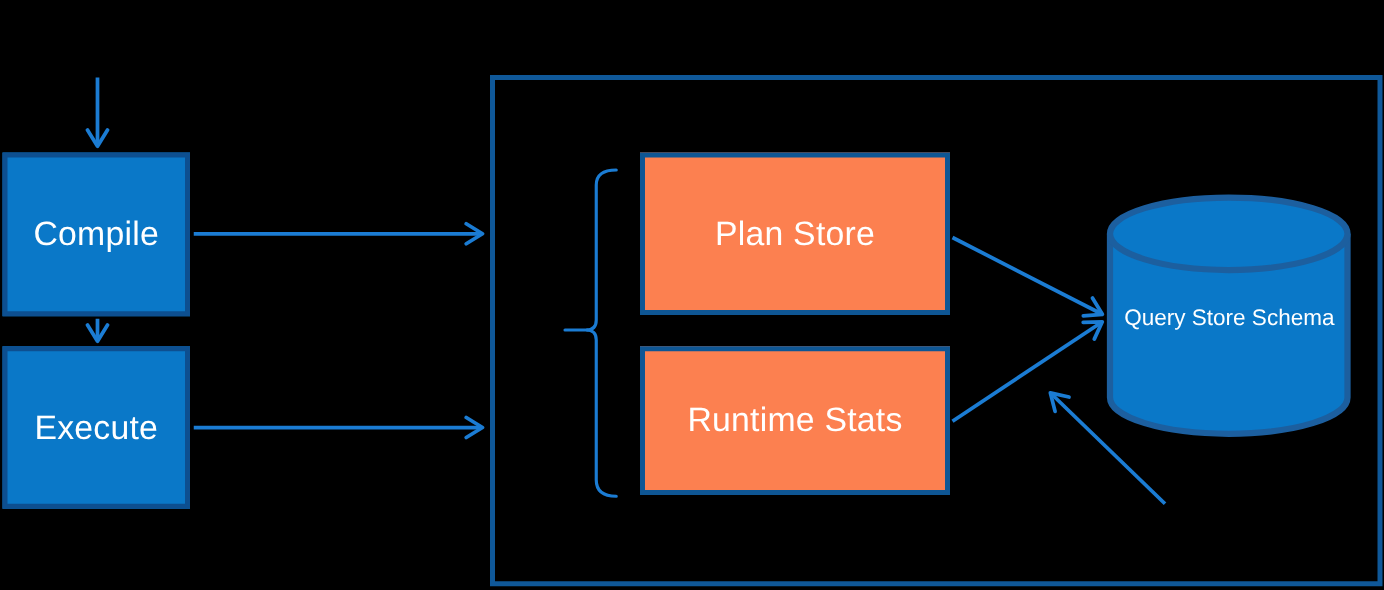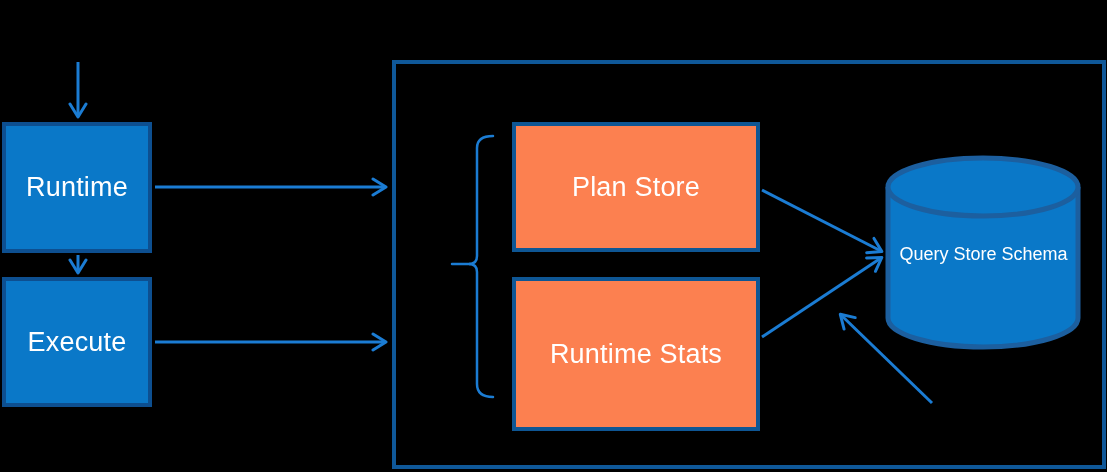--- a/index.html
+++ b/index.html
@@ -31,21 +31,21 @@
   .compile{left:2px;top:122px;width:150px;height:131px;}
   .execute{left:2px;top:277px;width:150px;height:130px;}
   .container-box{
     position:absolute;
     box-sizing:border-box;
     left:392px;top:60px;width:714px;height:409px;
     border:4px solid #0f5899;
     background:transparent;
   }
   .plan-store{left:512px;top:122px;width:248px;height:130px;}
-  .runtime-stats{left:512px;top:277px;width:248px;height:154px;}
+  .runtime-stats{left:512px;top:277px;width:248px;height:119px;}
   .cylinder-label{
     position:absolute;
     left:888px;top:237px;width:191px;
     color:#ffffff;
     font-size:18px;line-height:34px;
     text-align:center;
   }
 </style>
 </head>
 <body>
@@ -76,21 +76,21 @@
       <line x1="155" y1="342" x2="385" y2="342" marker-end="url(#vhead)"></line>
       <line x1="762" y1="190" x2="881" y2="251" marker-end="url(#vhead)"></line>
       <line x1="762" y1="337" x2="881" y2="258" marker-end="url(#vhead)"></line>
       <line x1="932" y1="403" x2="841" y2="315" marker-end="url(#vhead)"></line>
     </g>
   </svg>
 
   <div class="container-box"></div>
 
   <div class="node blue-node compile">
-    <span>Runtime</span>
+    <span>Compile</span>
   </div>
 
   <div class="node blue-node execute">
     <span>Execute</span>
   </div>
 
   <div class="node orange-node plan-store">
     <span>Plan Store</span>
   </div>
 

